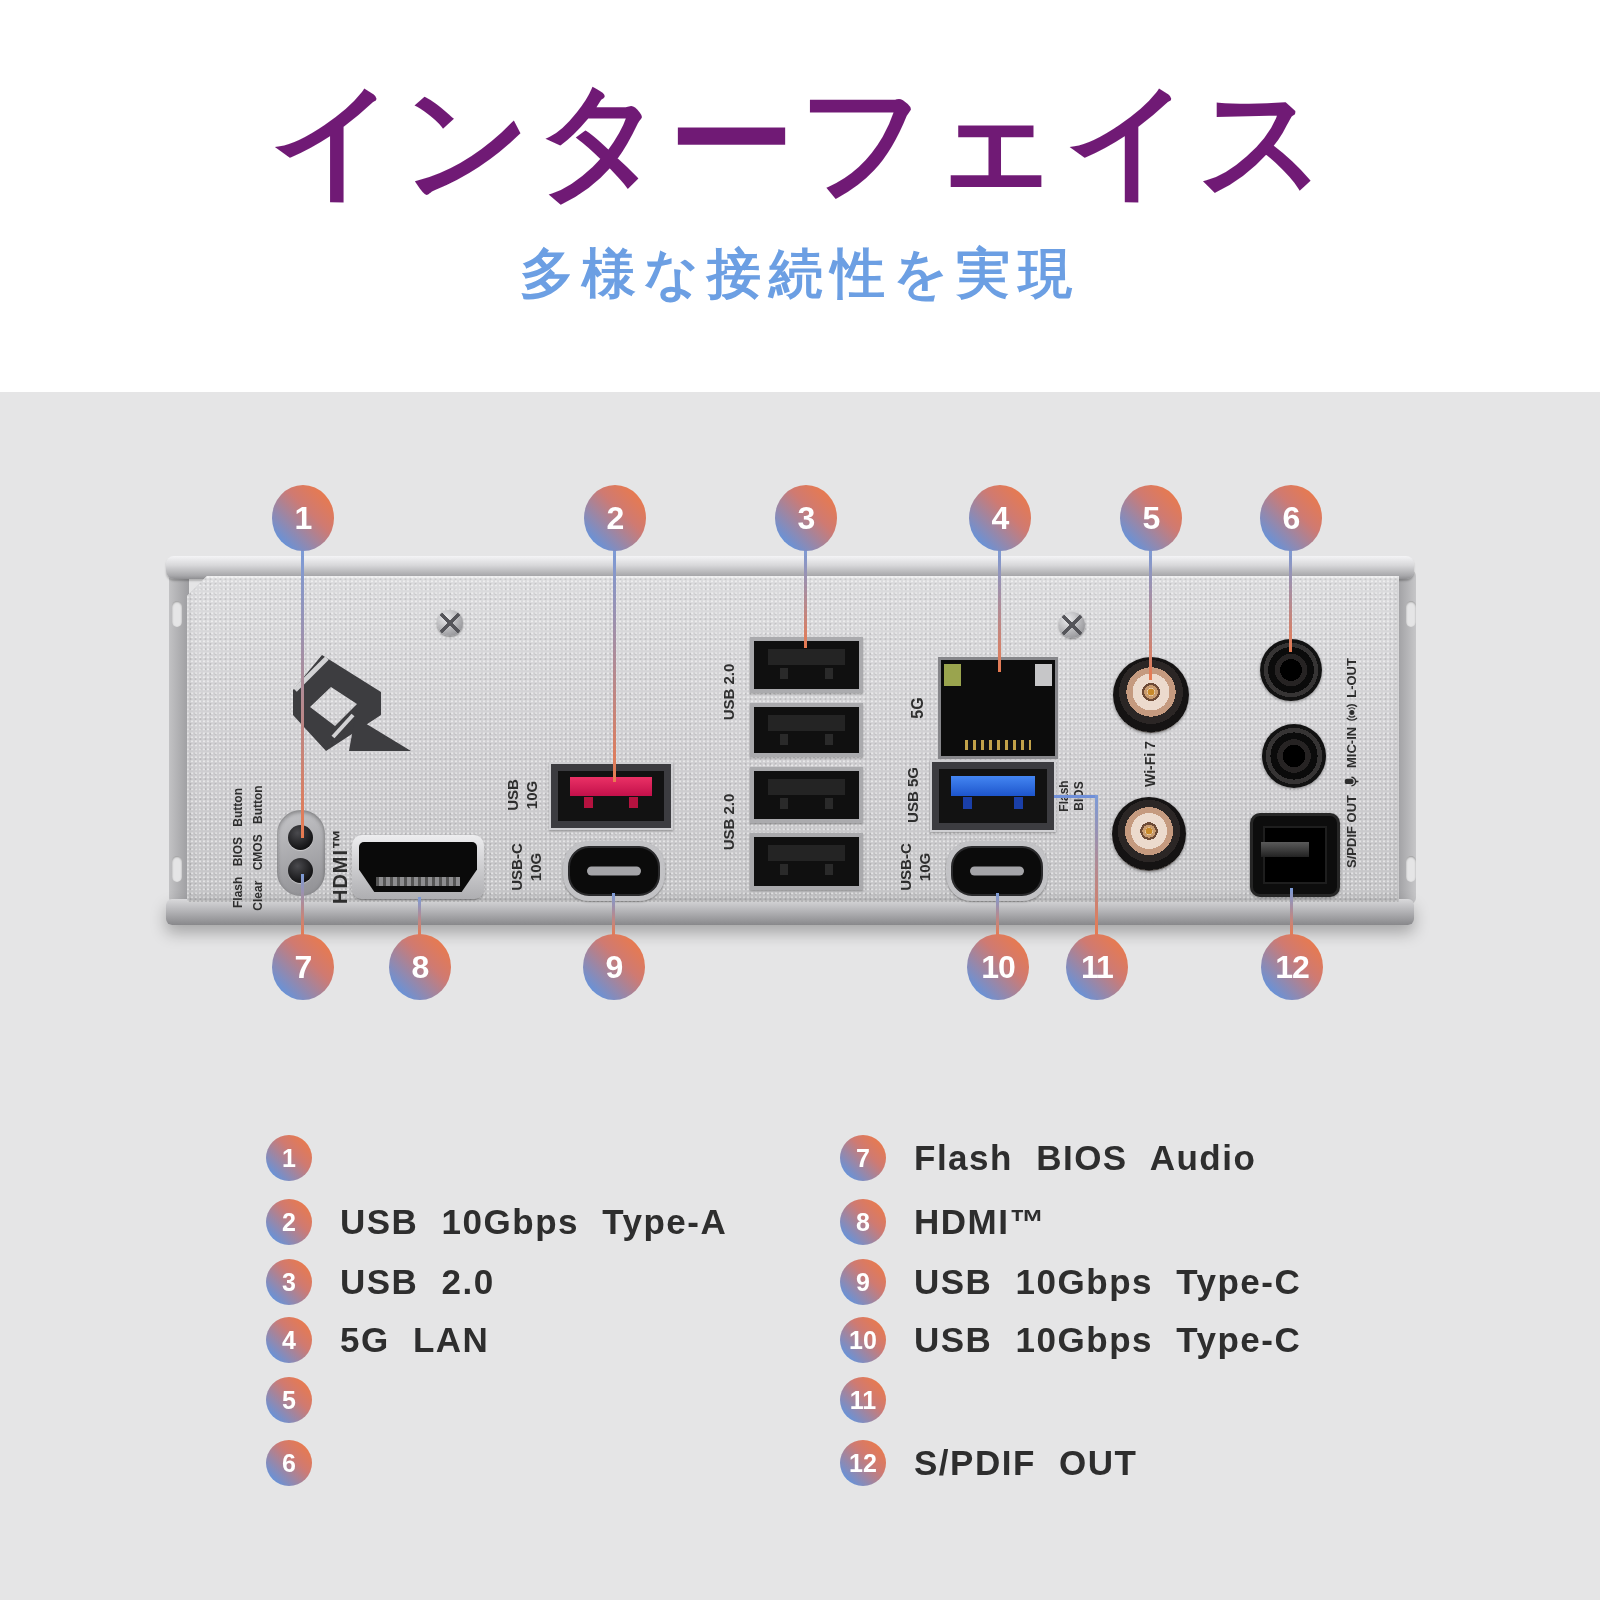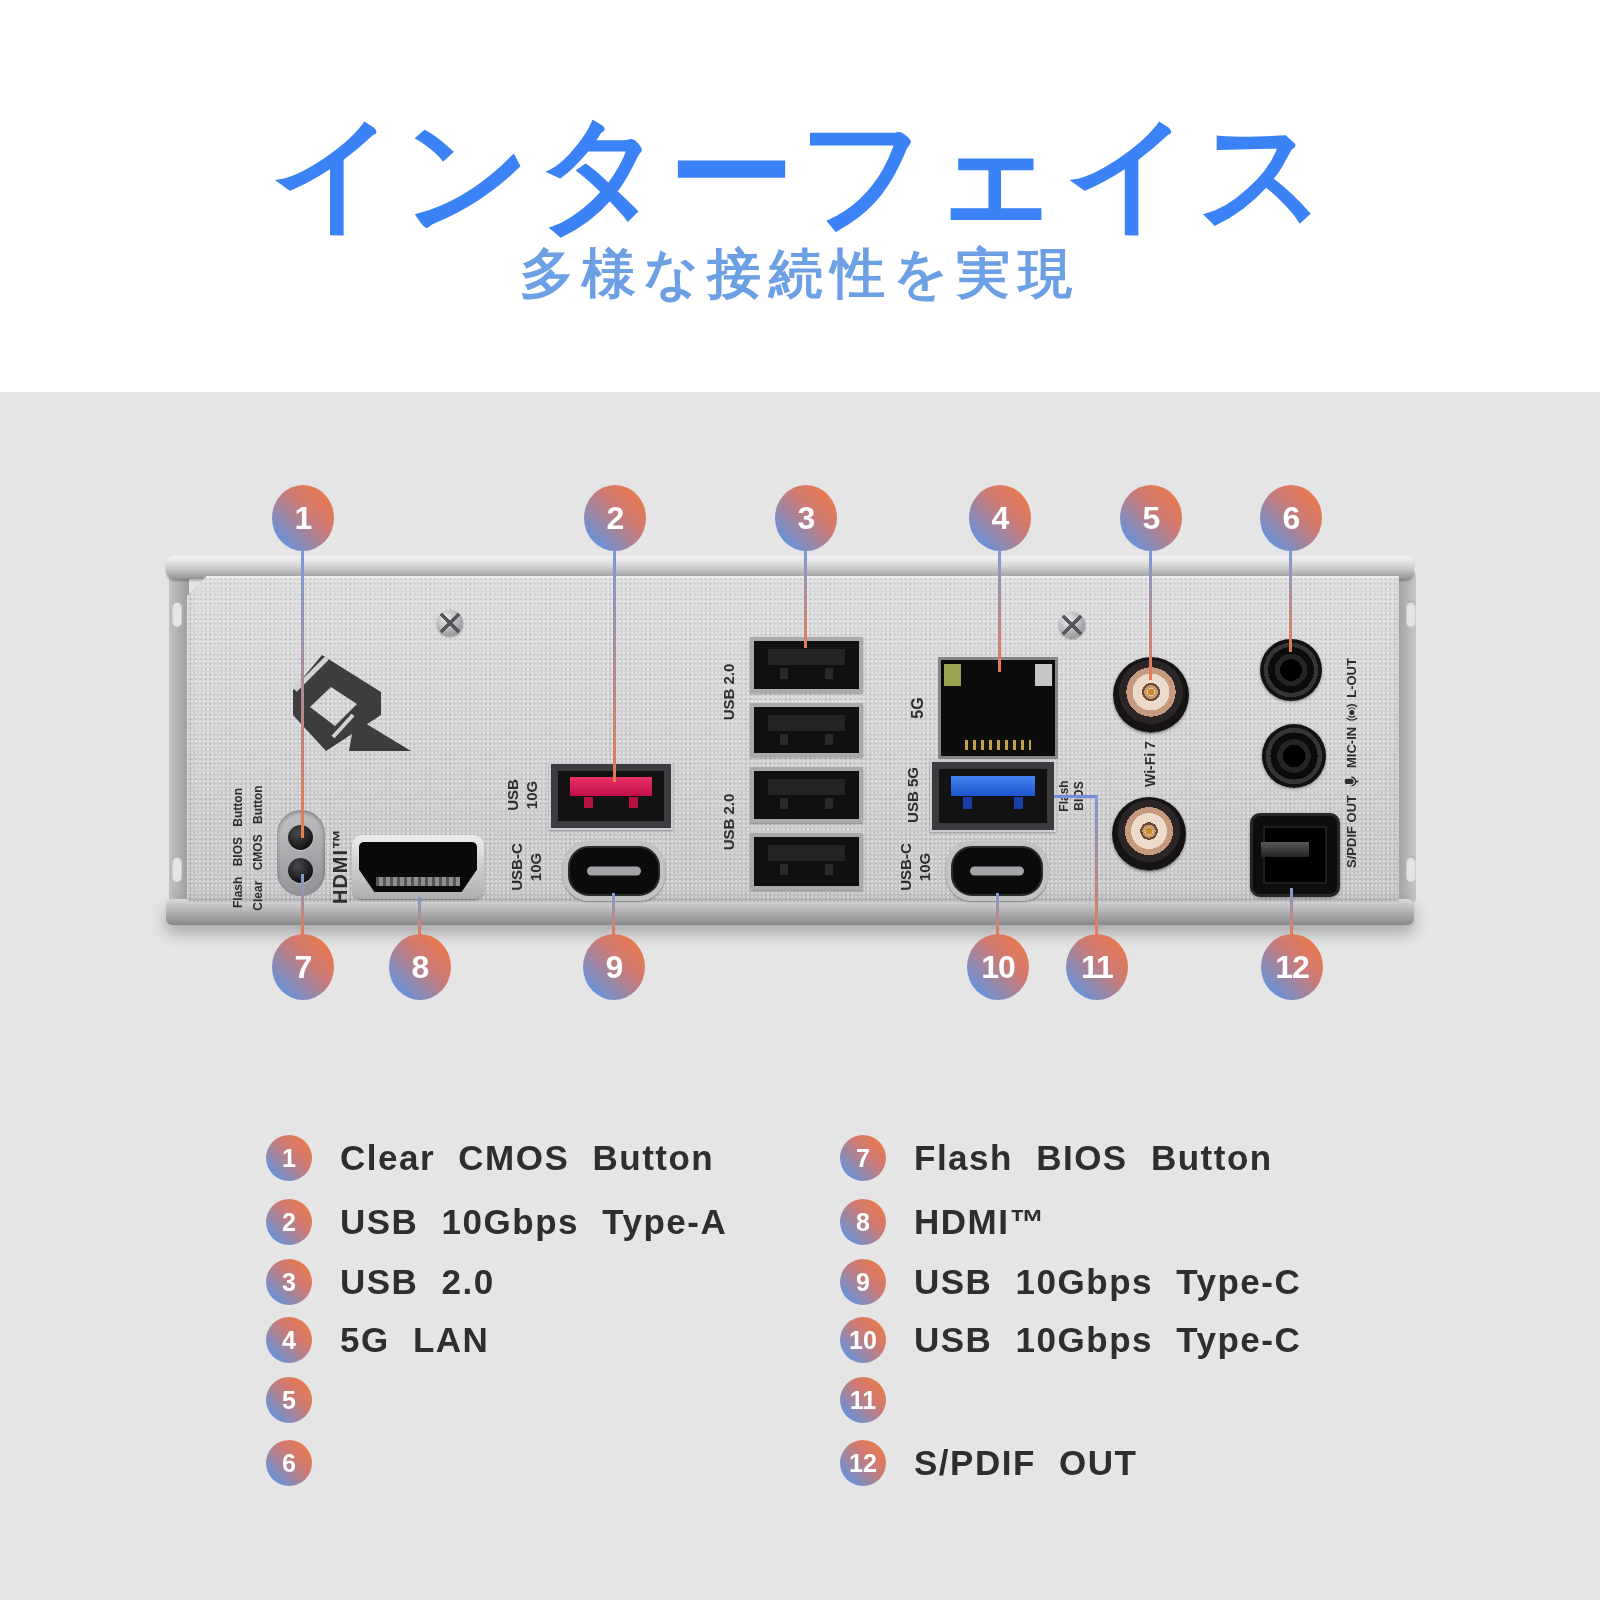--- a/index.html
+++ b/index.html
@@ -2,21 +2,21 @@
 <html><head>
 <meta charset="utf-8">
 <style>
   html,body{margin:0;padding:0;background:#ffffff;}
   .page{position:relative;width:1600px;height:1600px;overflow:hidden;
         font-family:"Liberation Sans","DejaVu Sans",sans-serif;background:#ffffff;}
 
   
   .hero{position:absolute;left:0;top:0;width:1600px;height:392px;background:#ffffff;}
   .hero-title{position:absolute;left:0;top:72px;width:1600px;text-align:center;
-      font-size:126px;font-weight:800;color:#3b82f6;letter-spacing:4px;line-height:1.1;margin-top:33px;}
+      font-size:126px;font-weight:800;color:#701a75;letter-spacing:4px;line-height:1.1;}
   .hero-sub{position:absolute;left:0;top:238px;width:1600px;text-align:center;
       font-size:54px;font-weight:700;color:#6c9fe3;letter-spacing:8px;}
 
   
   .stage{position:absolute;left:0;top:392px;width:1600px;height:1208px;background:#e5e5e6;}
 
   
   .balloon{position:absolute;width:62px;height:66px;border-radius:50%;
       background:linear-gradient(225deg,#ee7a46 6%,#cf7a72 40%,#6a92d6 85%);
       color:#fff;font-weight:800;font-size:32px;display:flex;align-items:center;justify-content:center;
@@ -319,21 +319,20 @@
             <path d="M12.5 4.5 a5 5 0 0 1 0 7"></path>
             <path d="M15 2.5 a8 8 0 0 1 0 11"></path>
           </g>
         </svg>
       <span>L-OUT</span>
     </span>
   </div>
 
   <div class="leg-row" style="left:266px;top:1135px;">
     <span class="leg-num">1</span>
-    <span class="leg-label">Clear CMOS Button</span>
   </div>
   <div class="leg-row" style="left:266px;top:1199px;">
     <span class="leg-num">2</span>
     <span class="leg-label">USB 10Gbps Type-A</span>
   </div>
   <div class="leg-row" style="left:266px;top:1259px;">
     <span class="leg-num">3</span>
     <span class="leg-label">USB 2.0</span>
   </div>
   <div class="leg-row" style="left:266px;top:1317px;">
@@ -342,21 +341,21 @@
   </div>
   <div class="leg-row" style="left:266px;top:1377px;">
     <span class="leg-num">5</span>
   </div>
   <div class="leg-row" style="left:266px;top:1440px;">
     <span class="leg-num">6</span>
   </div>
 
   <div class="leg-row" style="left:840px;top:1135px;">
     <span class="leg-num">7</span>
-    <span class="leg-label">Flash BIOS Button</span>
+    <span class="leg-label">Flash BIOS Audio</span>
   </div>
   <div class="leg-row" style="left:840px;top:1199px;">
     <span class="leg-num">8</span>
     <span class="leg-label">HDMI™</span>
   </div>
   <div class="leg-row" style="left:840px;top:1259px;">
     <span class="leg-num">9</span>
     <span class="leg-label">USB 10Gbps Type-C</span>
   </div>
   <div class="leg-row" style="left:840px;top:1317px;">

